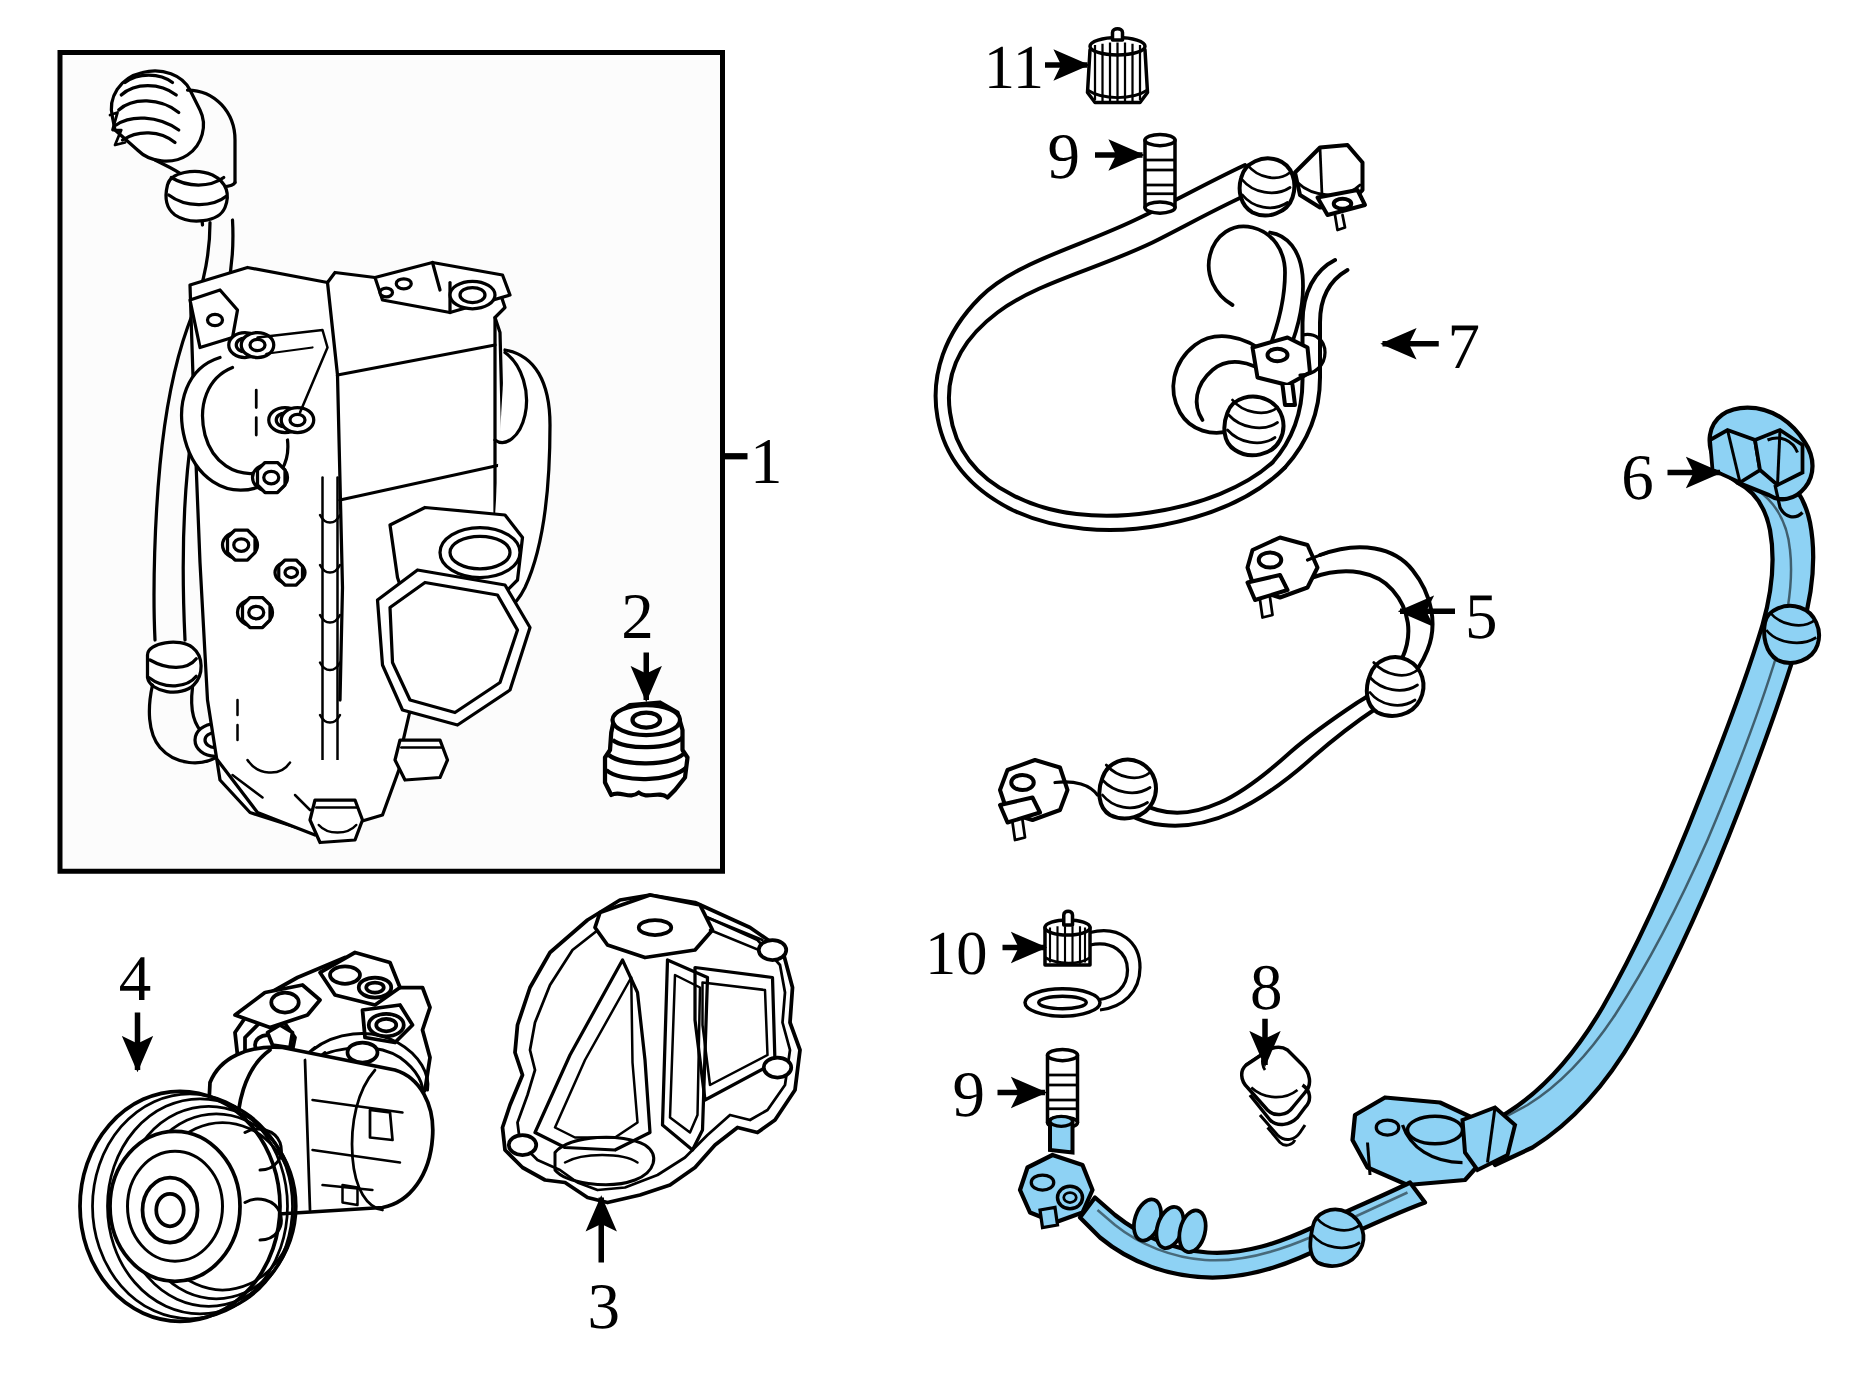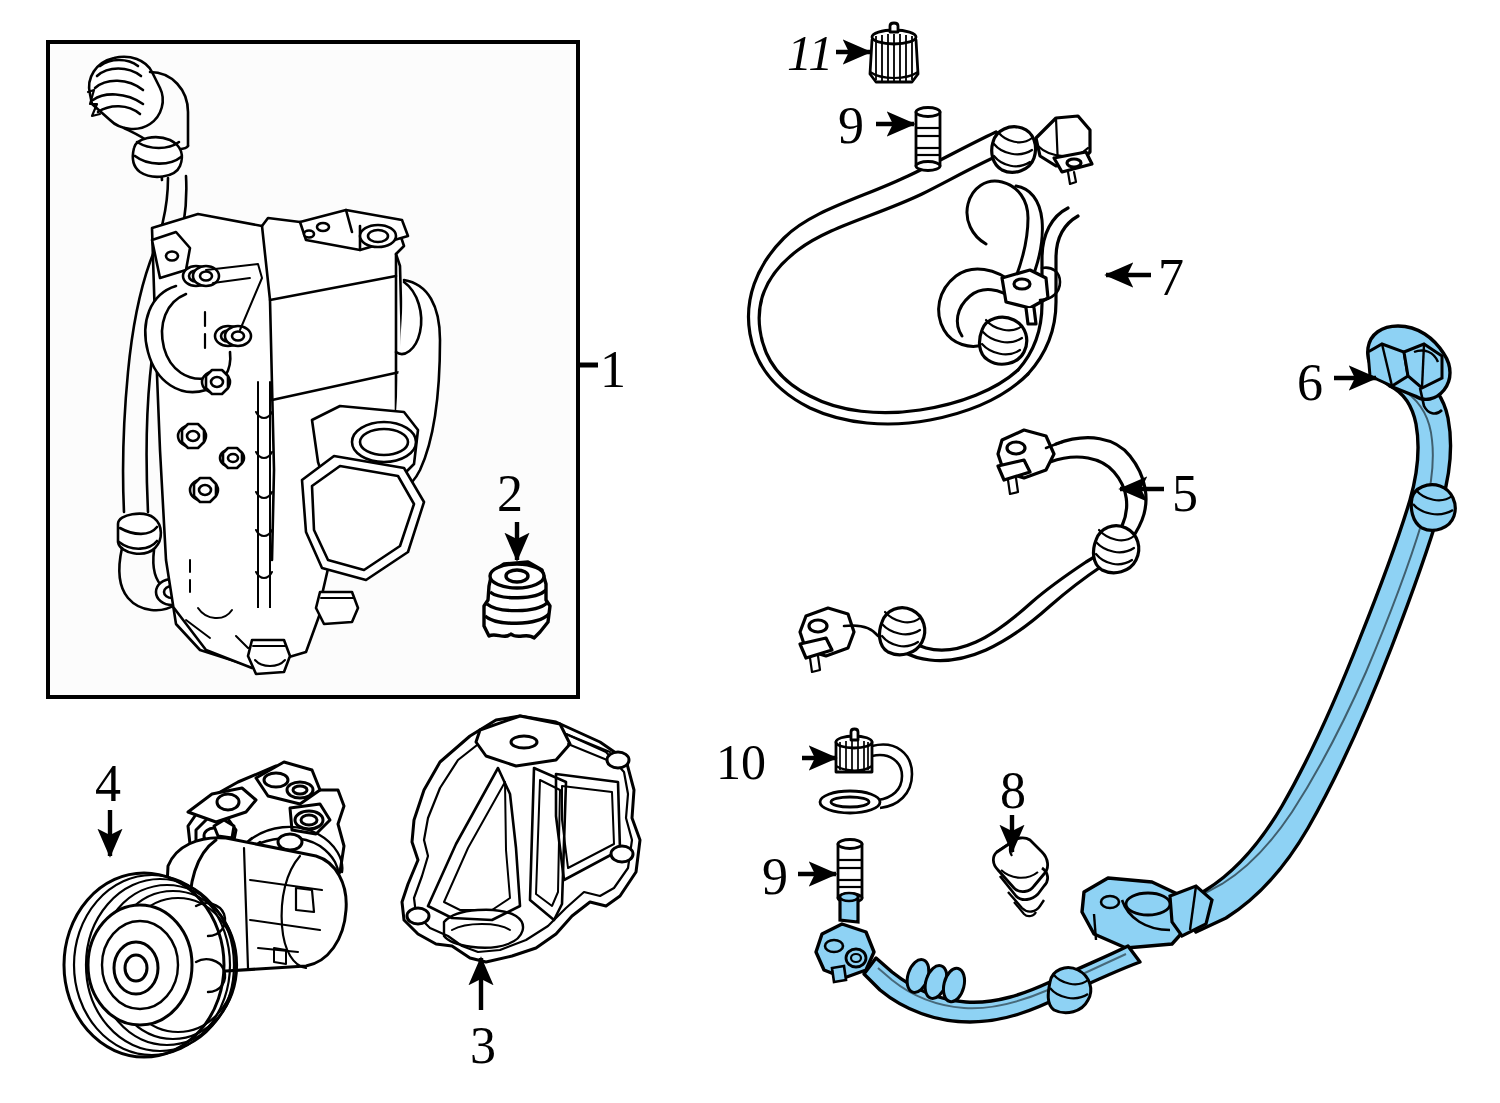--- a/index.html
+++ b/index.html
@@ -570,17 +570,17 @@
   <div class="callout-label" style="left:1297px; top:357px;">6</div>
 
   <div class="callout-label" style="left:1158px; top:252px;">7</div>
 
   <div class="callout-label" style="left:1000px; top:765px;">8</div>
 
   <div class="callout-label" style="left:838px; top:100px;">9</div>
 
   <div class="callout-label" style="left:762px; top:851px;">9</div>
 
-  <div class="callout-label small" style="left:716px; top:737px;">10</div>
-
-  <div class="callout-label small" style="left:787px; top:28px;font-style:italic;">11</div>
+  <div class="callout-label small" style="left:740px; top:737px;">10</div>
+
+  <div class="callout-label small" style="left:787px; top:28px;">11</div>
 
 </div>
 
 </body></html>

